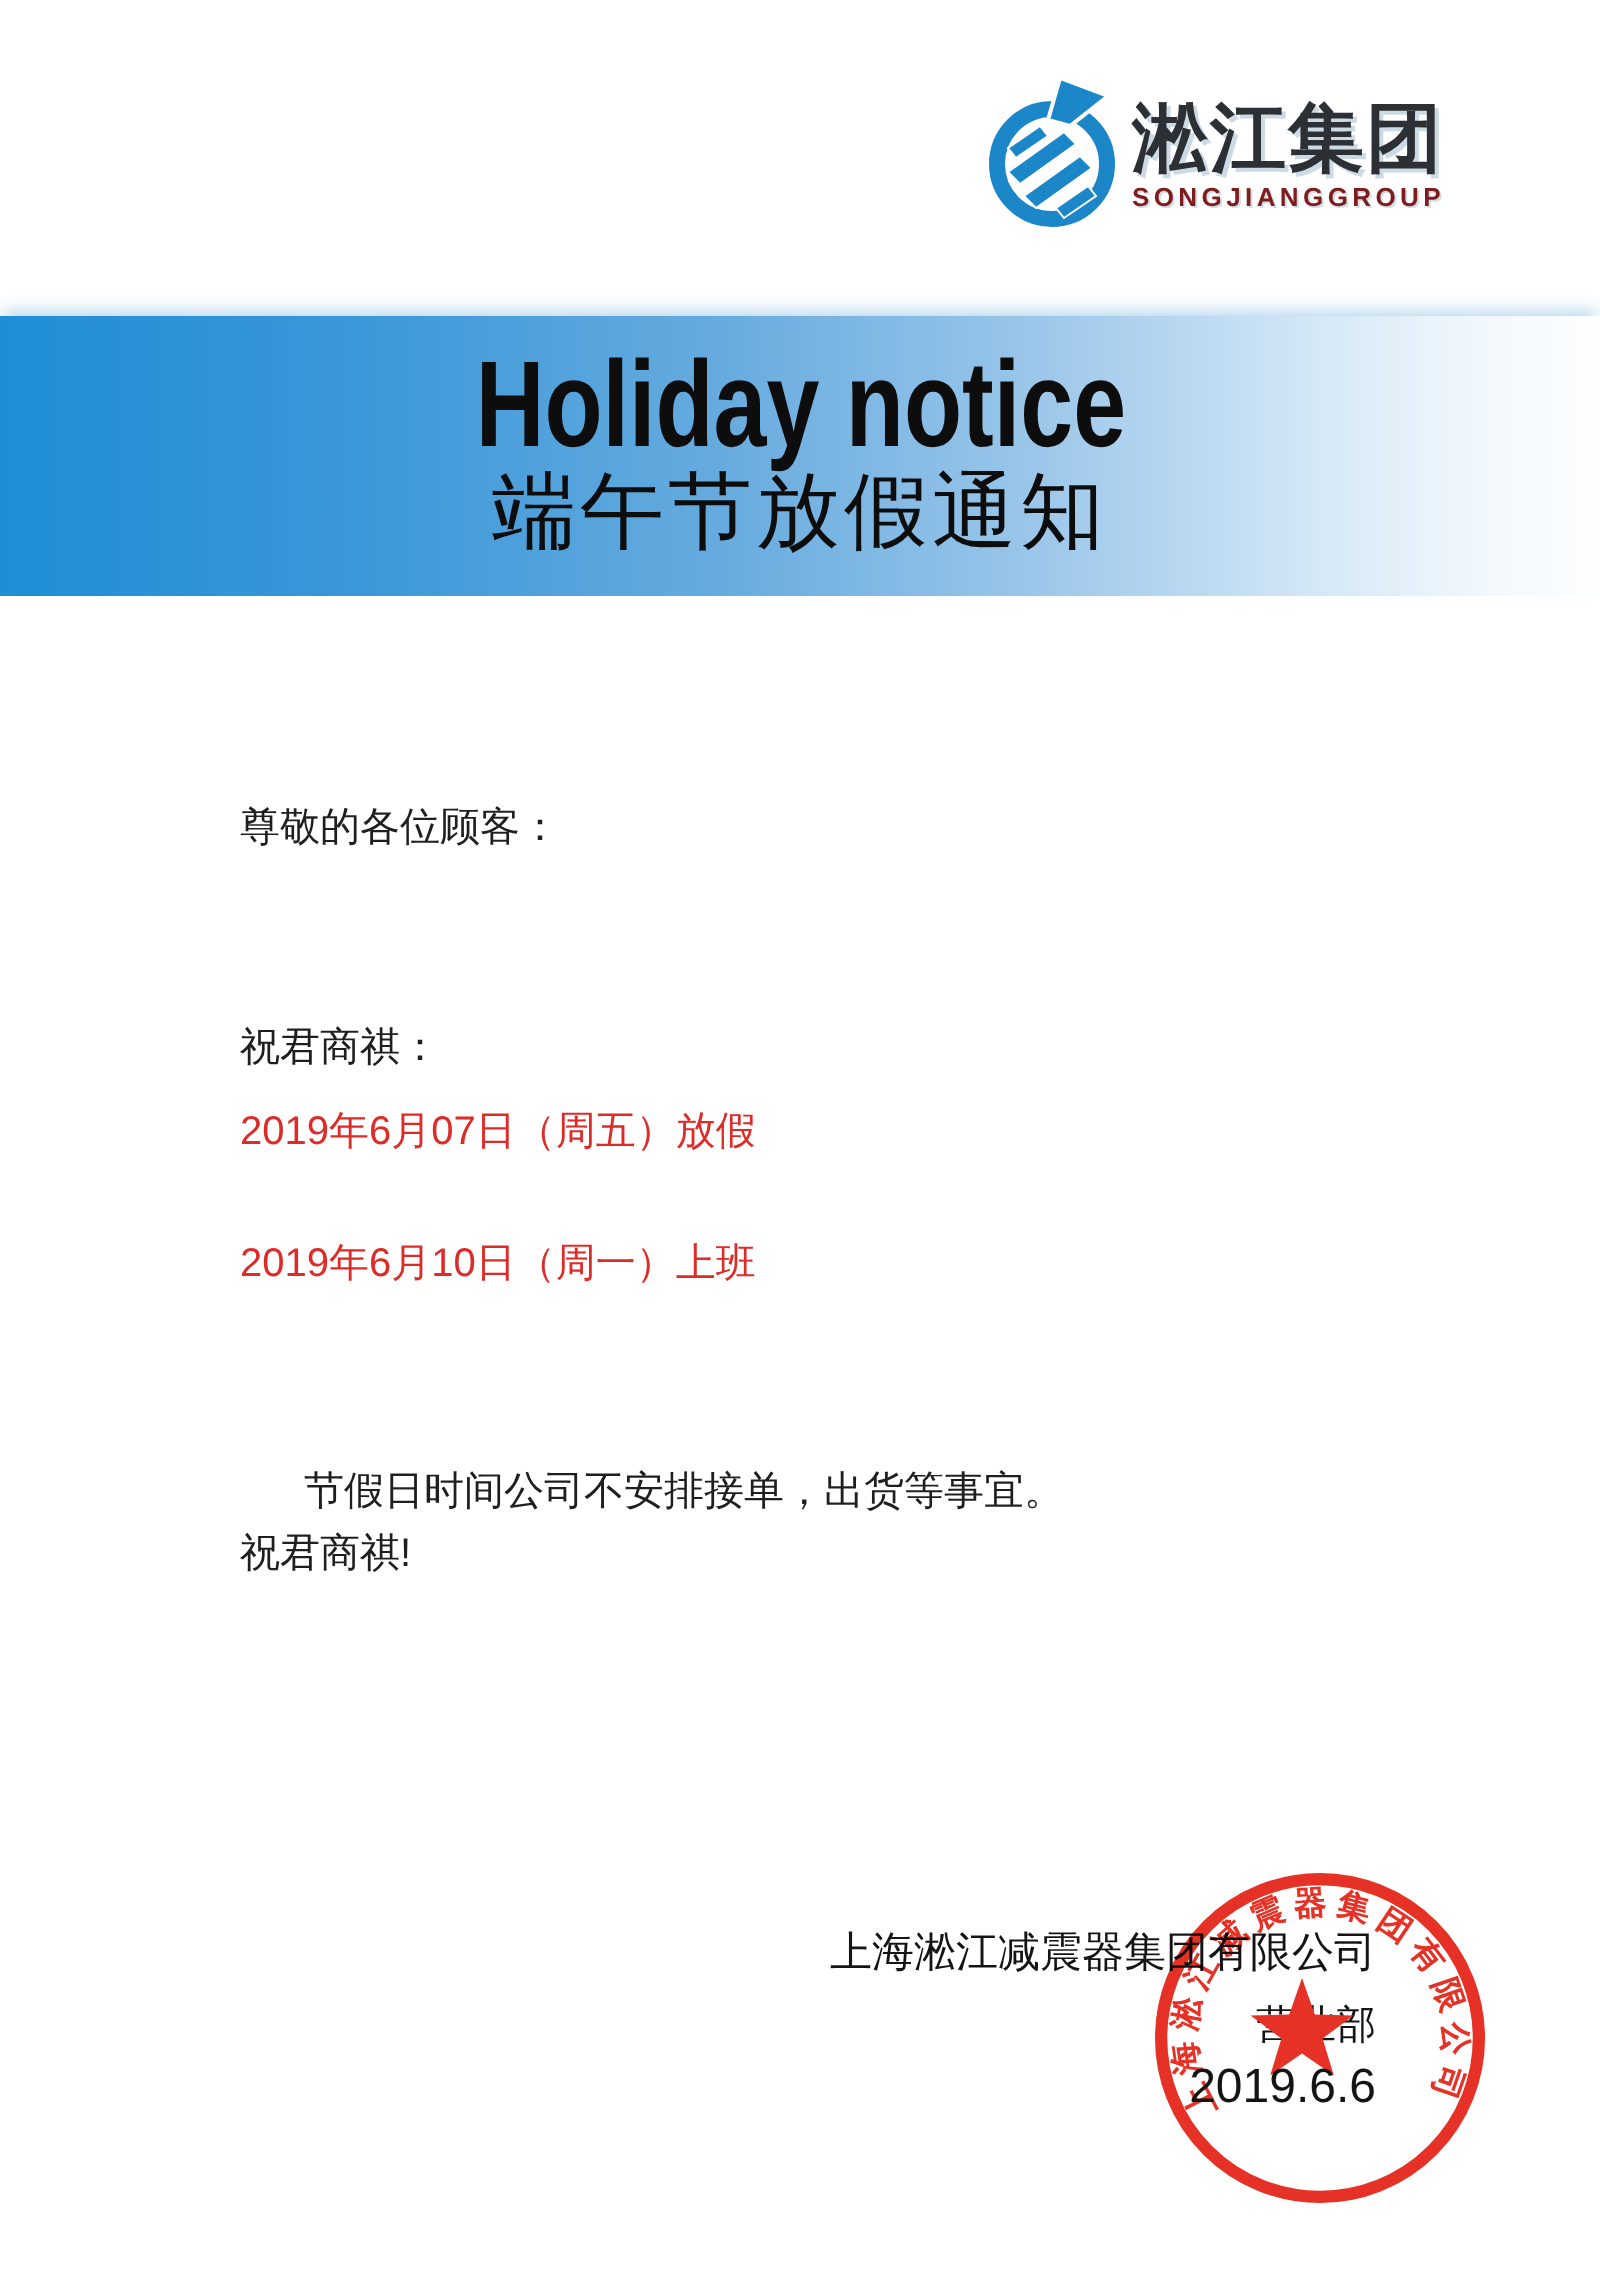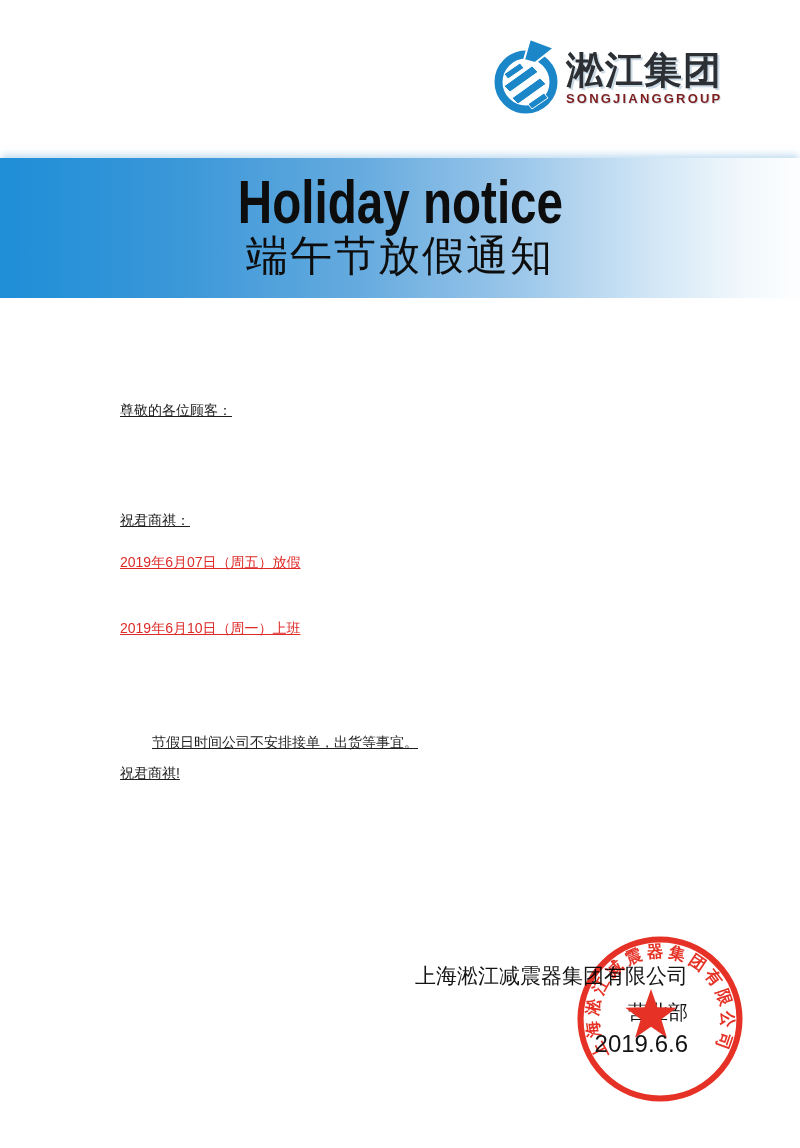--- a/index.html
+++ b/index.html
@@ -28,21 +28,21 @@
   .banner-title{
     position:absolute;top:172px;left:0;width:800px;text-align:center;
     font-size:61px;line-height:60px;font-weight:bold;color:#0d0d0d;letter-spacing:0;
   }
   .banner-title .squeeze{display:inline-block;transform:scaleX(0.78);transform-origin:50% 50%;white-space:nowrap;}
   .banner-subtitle{
     position:absolute;top:236px;left:0;width:800px;text-align:center;
     font-size:42px;line-height:40px;font-weight:500;color:#0d0d0d;letter-spacing:2px;
   }
   
-  .txt{position:absolute;left:120px;font-size:14px;line-height:1.25;color:#1f1f1f;white-space:nowrap;text-decoration:underline;}
+  .txt{position:absolute;left:120px;font-size:20px;line-height:1.25;color:#1f1f1f;white-space:nowrap;}
   .greeting{top:402px;}
   .para-line1{top:475px;padding-left:32px;}
   .para-line2{top:512px;}
   .red-line{color:#dd2b28;}
   .red1{top:554px;}
   .red2{top:620px;}
   .note{top:690px;padding-left:32px;margin-top:44px;}
   .closing{top:765px;}
   
   .sig{position:absolute;right:112px;text-align:right;white-space:nowrap;color:#141414;}

